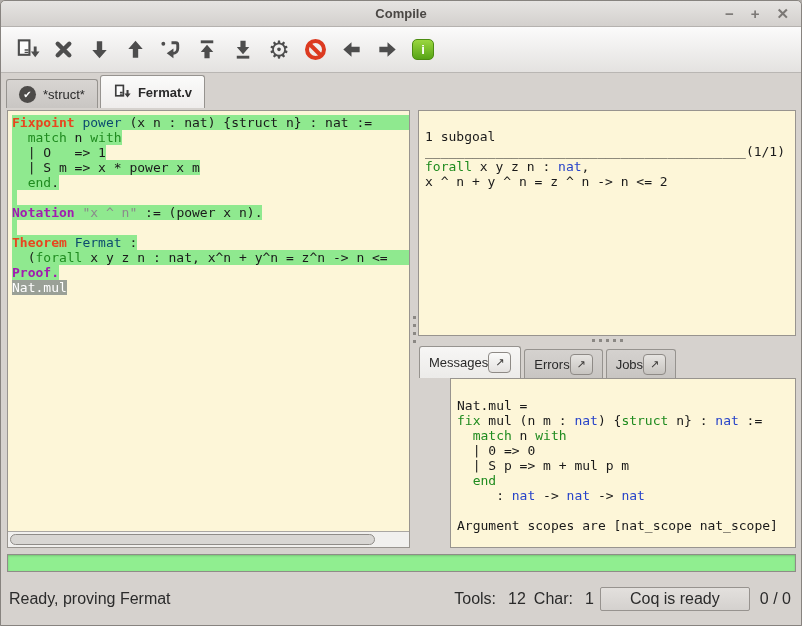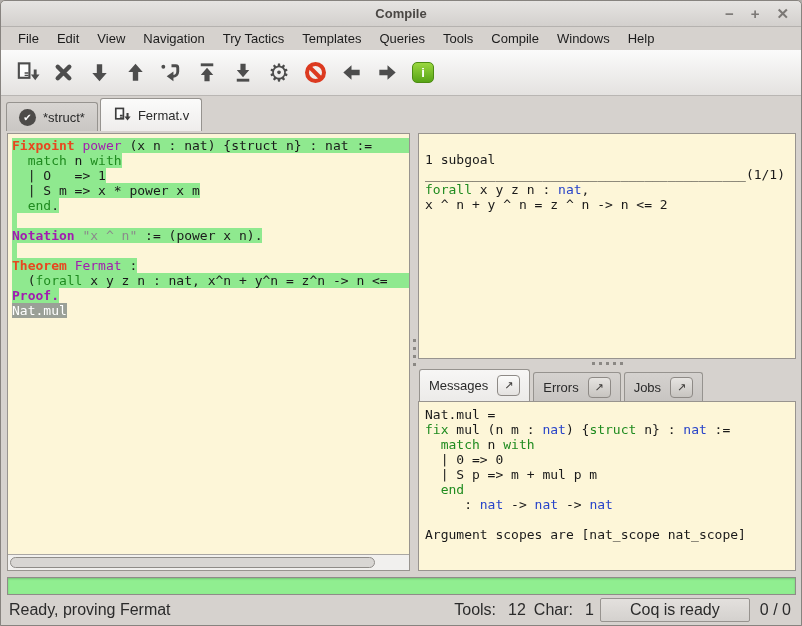--- a/index.html
+++ b/index.html
@@ -49,21 +49,21 @@
   
   .tabbar { height: 35px; flex: 0 0 35px; display: flex; align-items: flex-end; padding-left: 5px; }
   .doc-tab {
     height: 29px; padding: 0 12px; margin-right: 2px;
     display: flex; align-items: center; gap: 7px;
     border: 1px solid #96938f; border-bottom: none;
     border-radius: 3px 3px 0 0;
     background: linear-gradient(#d8d5d2, #c9c6c3);
     font-size: 13px; color: #2a2a2a;
   }
-  .doc-tab.active { height: 33px; background: linear-gradient(#fbfbfa, #efedec); }
+  .doc-tab.active { height: 33px; background: linear-gradient(#fbfbfa, #efedec); font-weight: bold; }
   .check-circle { width: 17px; height: 17px; border-radius: 50%; background: #4d4b49; color: #fff; font-size: 10px; display: flex; align-items: center; justify-content: center; font-family: "DejaVu Sans", sans-serif; }
 
   
   .main { flex: 0 0 442px; height: 442px; display: flex; padding: 2px 5px 2px 6px; }
   .pane { border: 1px solid #98948f; background: #fdf6d8; overflow: hidden; }
 
   .left-pane { flex: 0 0 403px; display: flex; flex-direction: column; border: 1px solid #98948f; background: #fdf6d8; }
   .code-area { flex: 1; overflow: hidden; padding: 4px 0 0 4px; }
   .hscrollbar { flex: 0 0 16px; border-top: 1px solid #aaa7a3; background: #f1f0ee; position: relative; }
   .hscroll-thumb { position: absolute; left: 2px; top: 2px; height: 11px; width: 91%; background: #d8d6d3; border: 1px solid #8f8c88; border-radius: 6px; }
@@ -74,42 +74,42 @@
   .dots-h { display: flex; flex-direction: row; gap: 4px; }
 
   .right-col { flex: 1; display: flex; flex-direction: column; }
   .goal-pane { flex: 0 0 226px; padding: 18px 0 0 6px; }
   .h-handle { flex: 0 0 9px; display: flex; align-items: center; justify-content: center; }
 
   .msg-notebook { flex: 1; display: flex; flex-direction: column; }
   .msg-tabs { flex: 0 0 33px; display: flex; align-items: flex-end; padding-left: 1px; }
   .msg-tab {
     height: 29px; margin-right: 3px; padding: 8px 9px;
-    display: flex; align-items: center; gap: 9px;
+    display: flex; align-items: center; 
     border: 1px solid #96938f; border-bottom: none;
     border-radius: 3px 3px 0 0;
     background: linear-gradient(#d5d2cf, #c8c5c2);
     font-size: 13px; color: #2a2a2a;
   }
   .msg-tab.active { height: 32px; background: linear-gradient(#f7f6f5, #ecebe9); }
   .detach-btn { width: 23px; height: 21px; border: 1px solid #8e8a86; border-radius: 4px; background: linear-gradient(#e6e4e1, #c7c4c0); display: flex; align-items: center; justify-content: center; font-size: 11px; color: #3e3c3a; font-family: "DejaVu Sans", sans-serif; }
   .msg-tab.active .detach-btn { background: linear-gradient(#fbfbfa, #e4e2e0); }
-  .msg-content { flex: 1; border: 1px solid #98948f; background: #fdf6d8; padding: 5px 0 0 6px; overflow: hidden; }
+  .msg-content { flex: 1; border: 1px solid #98948f; background: #fdf6d8; padding: 19px 0 0 6px; overflow: hidden; margin-left: 32px; }
 
   
   .code { font-family: "DejaVu Sans Mono", monospace; font-size: 13px; line-height: 15px; white-space: pre; color: #1a1a1a; }
   .code-line { height: 15px; }
   .code-line.hl-full { background: #8fe98f; }
   .line-inner.hl-text { background: #8fe98f; }
   .line-inner.hl-sel { background: #9aa097; text-align: center; }
   .sliver { display: inline-block; width: 5px; height: 15px; background: #8fe98f; vertical-align: top; }
   .tok-kred { color: #e8461f; font-weight: bold; }
   .tok-kgreen { color: #1f8b1f; }
   .tok-kpurple { color: #a21bb0; font-weight: bold; }
-  .tok-ident { color: #a21caf; }
+  .tok-ident { color: #0c4a6e; }
   .tok-type { color: #2743c9; }
   .tok-str { color: #8b8b8b; }
   .tok-plain { color: #1a1a1a; }
   .tok-sel { color: #ffffff; }
 
   
   .progressbar { flex: 0 0 18px; margin: 4px 5px 0 6px; background: #90ee90; border: 1px solid #8f8c88; box-shadow: inset 0 1px 2px rgba(0,0,0,0.18); }
   .statusbar { flex: 1; display: flex; align-items: center; padding: 0 10px 0 8px; font-size: 16px; color: #2b2b2b; }
   .sb-spacer { flex: 1; }
   .sb-label { margin-left: 8px; }
@@ -123,33 +123,20 @@
 
   <div class="titlebar">
     <span class="title-text">Compile</span>
     <div class="win-controls">
       <span class="win-btn">−</span>
       <span class="win-btn">+</span>
       <span class="win-btn">✕</span>
     </div>
   </div>
 
-  <div class="menubar">
-    <span class="menu-item">File</span>
-    <span class="menu-item">Edit</span>
-    <span class="menu-item">View</span>
-    <span class="menu-item">Navigation</span>
-    <span class="menu-item">Try Tactics</span>
-    <span class="menu-item">Templates</span>
-    <span class="menu-item">Queries</span>
-    <span class="menu-item">Tools</span>
-    <span class="menu-item">Compile</span>
-    <span class="menu-item">Windows</span>
-    <span class="menu-item">Help</span>
-  </div>
 
   <div class="toolbar">
     <span class="tool-btn">
       <svg width="25" height="25" viewBox="0 0 26 26">
           <rect x="4" y="3.5" width="11" height="15" fill="#fdfdfd" stroke="#4d4d4d" stroke-width="2.2"></rect>
           <path d="M10 13.5h4M10 16h4" stroke="#4d4d4d" stroke-width="1.4"></path>
           <path d="M19.5 10h3v5h3l-4.5 6-4.5-6h3z" fill="#4d4d4d"></path>
         </svg>
     </span>
     <span class="tool-btn">

